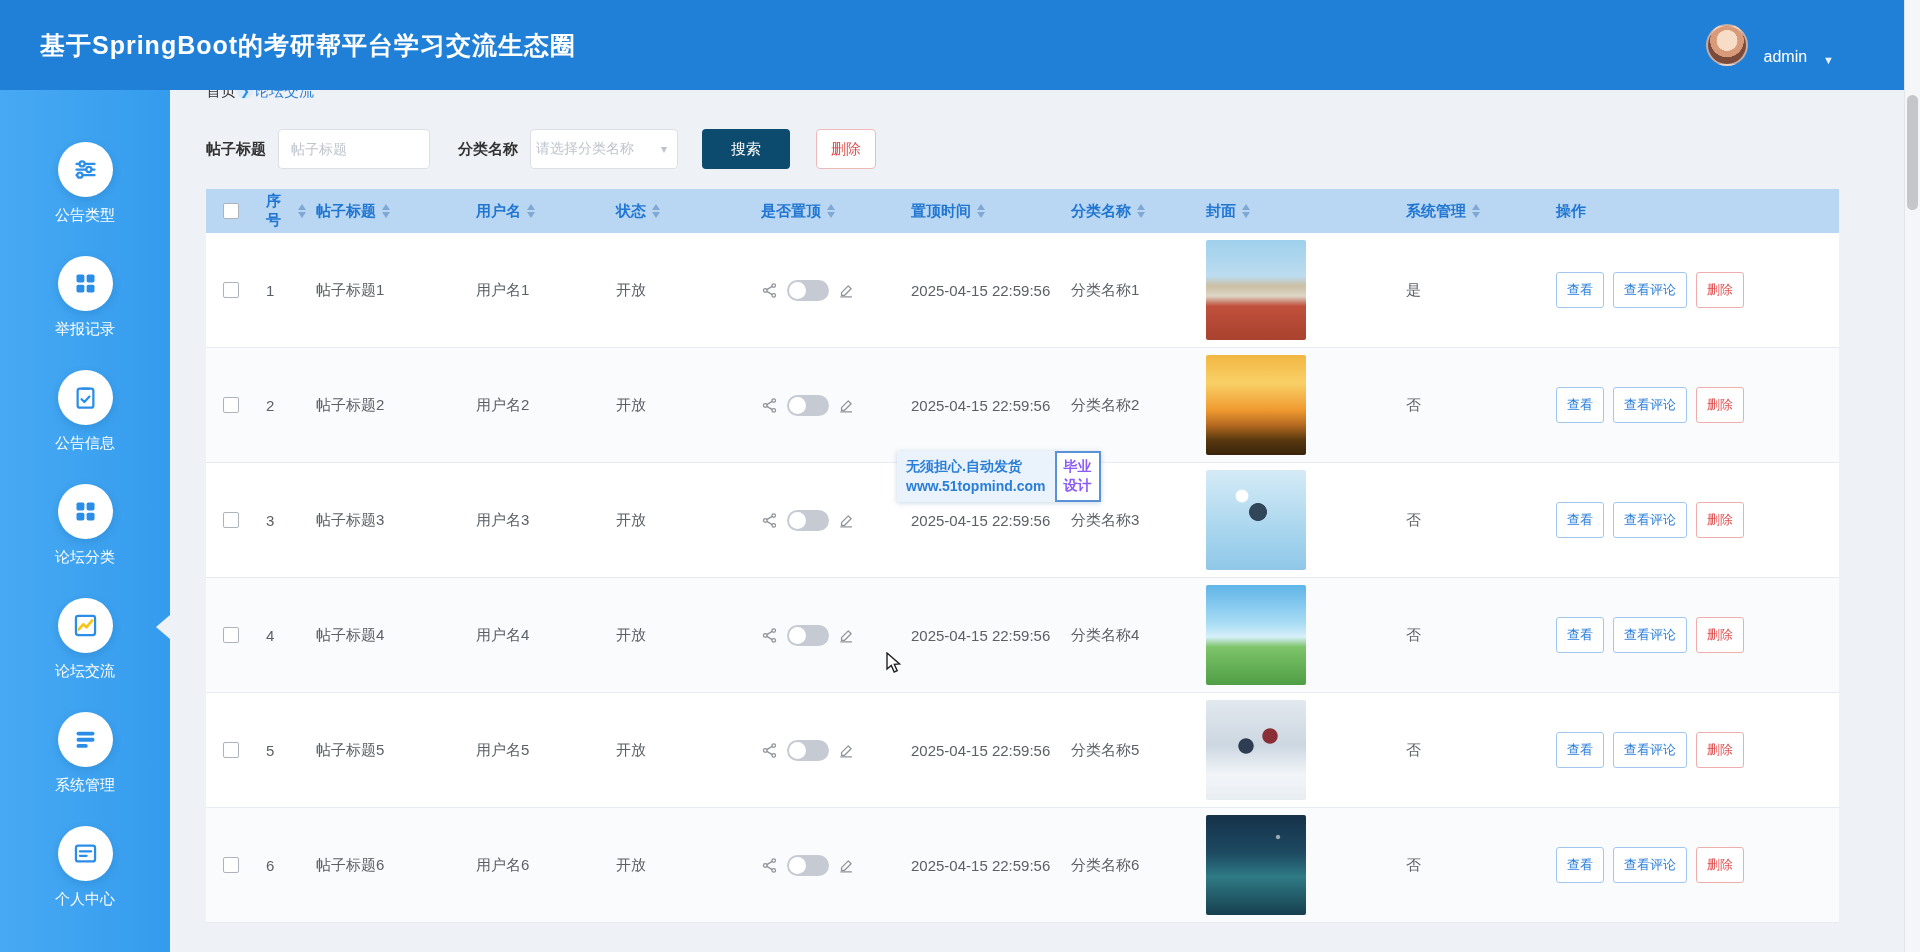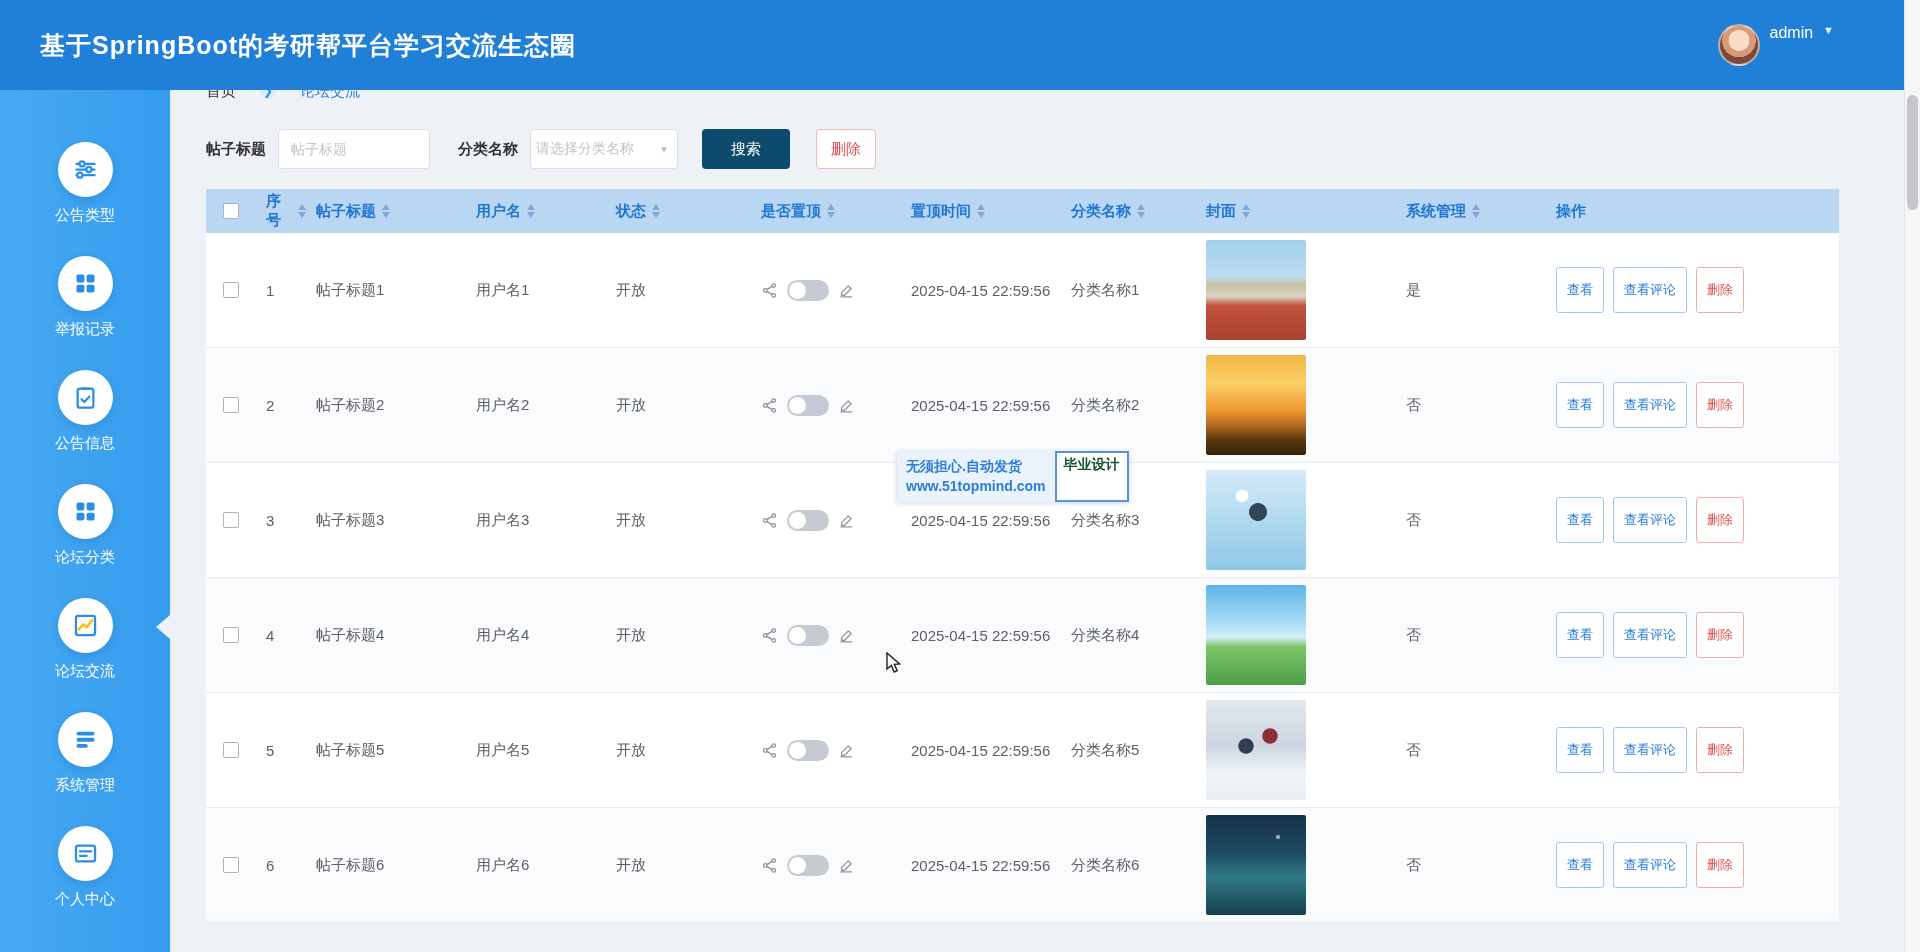--- a/index.html
+++ b/index.html
@@ -4,41 +4,41 @@
 <style>
   * { box-sizing: border-box; margin: 0; padding: 0; }
   html,body { width:1920px; height:952px; overflow:hidden; }
   body { font-family: "Liberation Sans", "DejaVu Sans", sans-serif; }
   .app { position:relative; width:1920px; height:952px; background:#eef1f5; overflow:hidden; }
 
   
   .topbar { position:absolute; top:0; left:0; width:1920px; height:90px; background:#2080d8;
             display:flex; align-items:center; justify-content:space-between; padding:0 86px 0 40px; z-index:30; }
   .app-title { color:#fff; font-size:25px; font-weight:bold; letter-spacing:1px; }
-  .user { display:flex; align-items:flex-start; gap:10px; cursor:pointer; }
+  .user { display:flex; align-items:flex-end; gap:16px; cursor:pointer; }
   .avatar { width:42px; height:42px; border-radius:50%;
             background: radial-gradient(circle at 50% 38%, #f7ddc8 0 34%, #d89a78 35% 55%, #7a4a3a 56% 100%);
             border:2px solid rgba(255,255,255,.55); }
   .uname { color:#fff; font-size:16px; }
   .user .caret { color:#e8f2fc; font-size:11px; }
 
   
   .sidebar { position:absolute; top:90px; left:0; width:170px; height:862px;
              background:linear-gradient(90deg,#47a9f3,#349ced); z-index:20; }
   .menu { padding-top:44px; }
   .sb-item { position:relative; display:flex; flex-direction:column; align-items:center; height:114px; padding-top:8px; cursor:pointer; }
   .sb-icon { width:55px; height:55px; border-radius:50%; background:#fff; display:flex; align-items:center; justify-content:center;
              box-shadow:0 3px 8px rgba(10,70,130,.18); }
   .sb-label { margin-top:9px; color:#fff; font-size:15px; }
   .sb-arrow { position:absolute; right:0; top:25px; width:0; height:0;
               border-top:12px solid transparent; border-bottom:12px solid transparent; border-right:14px solid #eef1f5; }
 
   
   .main { position:absolute; top:90px; left:170px; width:1734px; height:862px; overflow:hidden; padding-left:36px; }
-  .breadcrumb { margin-top:-13px; height:28px; display:flex; align-items:center; gap:24px; font-size:15px; color:#303133; }
+  .breadcrumb { margin-top:-13px; height:28px; display:flex; align-items:center; gap:1px; font-size:15px; color:#303133; }
   .bc-sep { color:#2a8ee8; font-size:12px; background:#dcecfb; border-radius:50%; width:16px; height:16px;
             display:inline-flex; align-items:center; justify-content:center; }
   .bc-cur { color:#2a7ed8; cursor:pointer; }
   .bc-home { cursor:pointer; }
 
   
   .toolbar { display:flex; align-items:center; margin-top:24px; }
   .tlabel { font-size:15px; font-weight:bold; color:#333; margin-right:12px; }
   .tinput { width:152px; height:40px; border:1px solid #dcdfe6; border-radius:4px; background:#fff;
             padding:0 12px; font-size:14px; color:#606266; outline:none; margin-right:28px;
@@ -77,31 +77,31 @@
   .cover-soccer { background:radial-gradient(circle at 52% 42%,#32465a 0 11%,rgba(0,0,0,0) 12%),
                              radial-gradient(circle at 36% 26%,#fff 0 6%,rgba(0,0,0,0) 7%),
                              linear-gradient(180deg,#d5ebf6 0%,#a9d6ee 60%,#8fc7e8 100%); }
   .cover-meadow { background:linear-gradient(180deg,#5fb4e8 0%,#a8dcf4 38%,#d6f0f9 52%,#7ec46a 62%,#4f9e45 100%); }
   .cover-hockey { background:radial-gradient(circle at 40% 46%,#2e3d52 0 9%,rgba(0,0,0,0) 10%),
                              radial-gradient(circle at 64% 36%,#8a2f35 0 8%,rgba(0,0,0,0) 9%),
                              linear-gradient(180deg,#e2e8ee 0%,#ccd7e1 45%,#f2f5f8 75%,#e8edf2 100%); }
   .cover-night { background:radial-gradient(circle at 72% 22%,rgba(255,255,255,.55) 0 1.5%,rgba(0,0,0,0) 2.5%),
                             linear-gradient(180deg,#16324a 0%,#1d4a62 38%,#2f7a85 62%,#173f4e 100%); }
   .td-actions { gap:9px; }
-  .btn-sm { height:46px; padding:0 10px; background:#fff; border-radius:3px; font-size:13px; cursor:pointer; font-family:inherit; }
+  .btn-sm { height:36px; padding:0 10px; background:#fff; border-radius:3px; font-size:13px; cursor:pointer; font-family:inherit; }
   .btn-view { border:1px solid #a2c7ef; color:#2a7ed8; }
   .btn-delrow { border:1px solid #f0adad; color:#e04f4f; }
 
   
   .watermark { position:absolute; left:897px; top:451px; display:flex; align-items:stretch; z-index:40;
                box-shadow:0 1px 5px rgba(40,90,150,.25); }
   .wm-text { background:rgba(233,242,251,.95); color:#2a7ed8; font-size:14px; font-weight:bold;
              padding:5px 9px; line-height:1.45; white-space:nowrap; }
-  .wm-badge { background:rgba(255,255,255,.95); border:2px solid #5a92d8; color:#14532d; font-size:14px;
-              font-weight:bold; padding:2px 7px; line-height:1.35; display:flex; flex-direction:row; justify-content:center; }
+  .wm-badge { background:rgba(255,255,255,.95); border:2px solid #5a92d8; color:#8b5cf6; font-size:14px;
+              font-weight:bold; padding:2px 7px; line-height:1.35; display:flex; flex-direction:column; justify-content:center; }
 
   
   .scrollbar { position:absolute; right:0; top:0; width:16px; height:952px; background:#f5f6f7;
                border-left:1px solid #e2e4e6; z-index:100; }
   .scrollbar .thumb { position:absolute; top:95px; left:2px; width:11px; height:115px; background:#c4c6c9; border-radius:6px; cursor:pointer; }
 
   .cursor { position:absolute; left:884px; top:652px; z-index:60; }
 </style>
 </head>
 <body>

